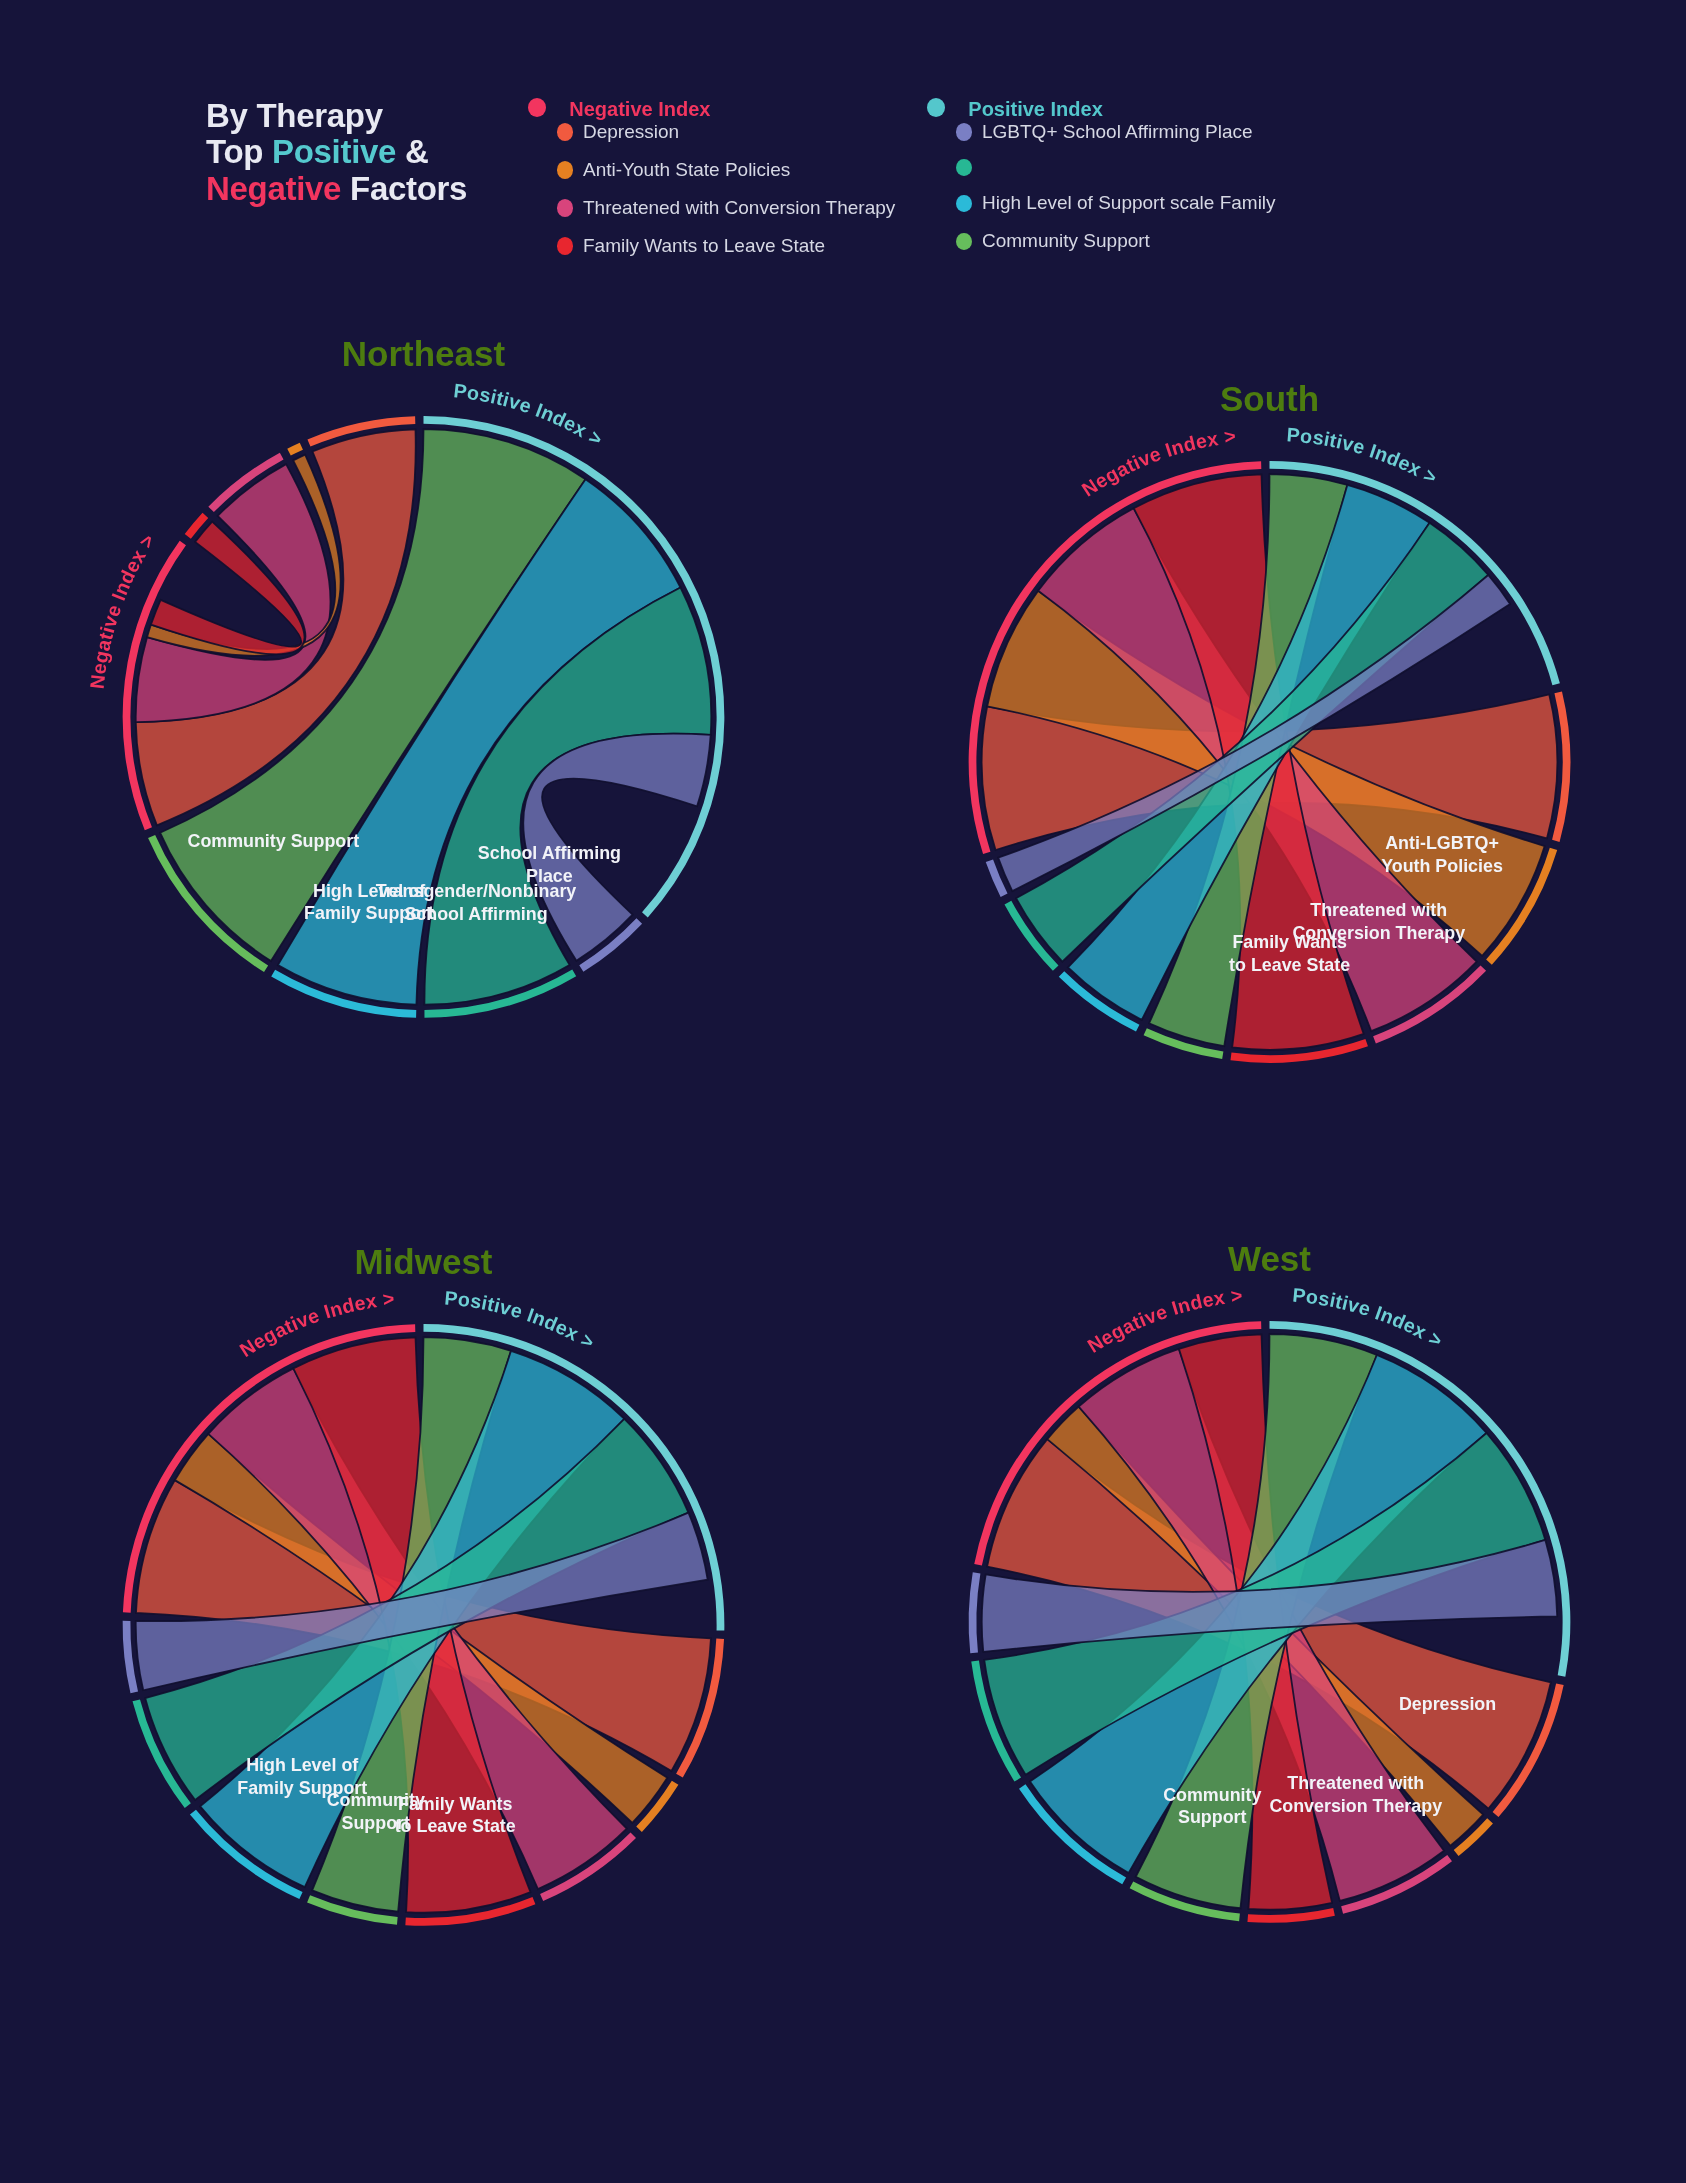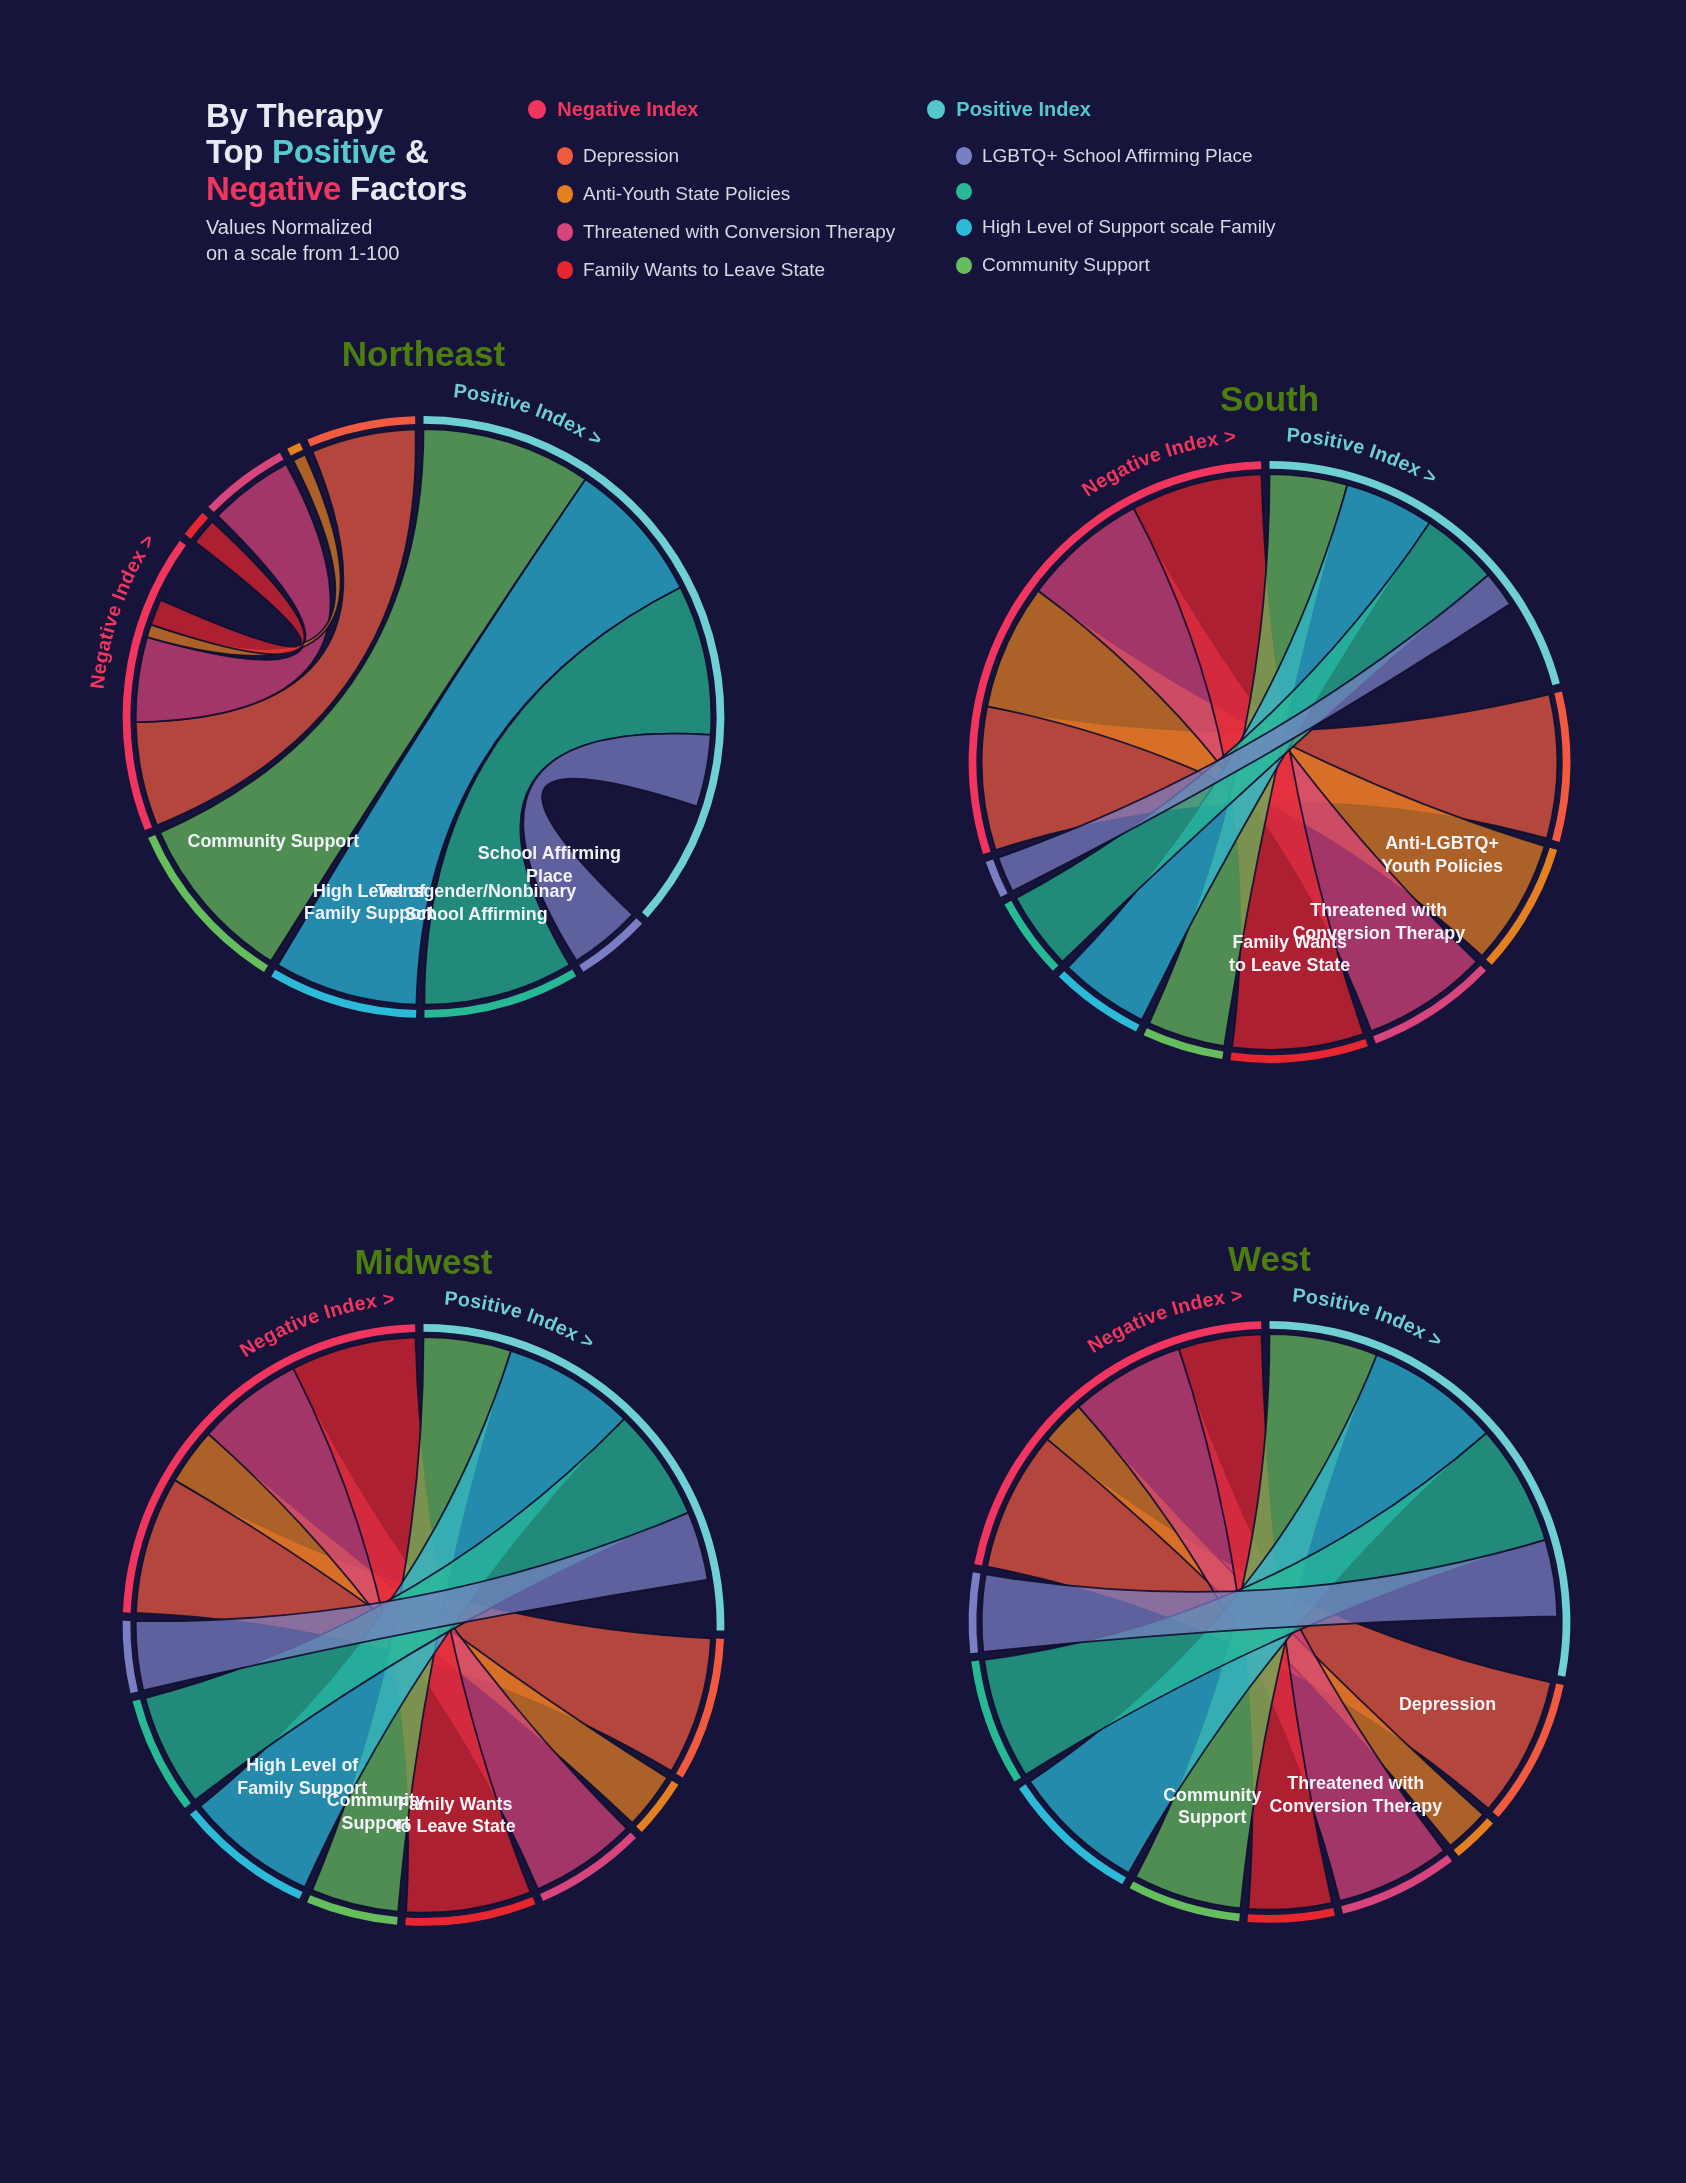--- a/index.html
+++ b/index.html
@@ -11,45 +11,41 @@
     position:relative;
   }
   .header{position:absolute;left:206px;top:98px;width:1311px;display:flex;align-items:flex-start;}
   .title-block{width:310px;}
   .t-line{font-weight:bold;font-size:33px;line-height:1.10;color:#e8e9f2;letter-spacing:-0.3px;}
   .t-pos{color:#55c9ce;}
   .t-neg{color:#f2355f;}
   .t-sub{font-size:20px;line-height:1.30;color:#d9dae6;font-weight:normal;margin-top:7.2px;}
   .legend-col{width:387px;margin-left:12px;}
   .legend-col.wide{width:465px;}
-  .leg-head{display:flex;align-items:center;margin-bottom:24px;}
+  .leg-head{display:flex;margin-bottom:0;gap:12px;}
   .leg-row{display:flex;align-items:center;margin-bottom:16px;padding-left:29px;}
   .dot{width:18px;height:19px;border-radius:50%;flex:0 0 auto;margin-right:11.3px;}
   .dot.sm{width:16px;height:17.3px;margin-right:10px;}
   .leg-head .lbl{font-size:20px;font-weight:bold;}
   .leg-row .lbl{font-size:19px;color:#d6d8e4;}
   .chart-wrap{position:absolute;}
   .chart-title{position:absolute;width:100%;text-align:center;font-size:35px;font-weight:bold;color:#4d7c0f;}
   svg{display:block;}
   .seg-label{font-size:30px;font-weight:bold;fill:#f2f3f8;}
   .axis-label{font-size:33px;font-weight:bold;letter-spacing:0.5px;}
 </style>
 </head>
 <body>
 
 <div class="header">
 
   <div class="title-block">
     <div class="t-line">By Therapy</div>
     <div class="t-line"><span>Top </span><span class="t-pos">Positive</span><span> &amp;</span></div>
     <div class="t-line"><span class="t-neg">Negative</span><span> Factors</span></div>
-    <div class="t-sub">
-      <div>Values Normalized</div>
-      <div>on a scale from 1-100</div>
-    </div>
   </div>
 
   <div class="legend-col">
     <div class="leg-head">
       <span class="dot" style="background:#f2355f"></span>
       <span class="lbl" style="color:#f2355f">Negative Index</span>
     </div>
     <div class="leg-row">
       <span class="dot sm" style="background:#f15a3f"></span>
       <span class="lbl">Depression</span>

